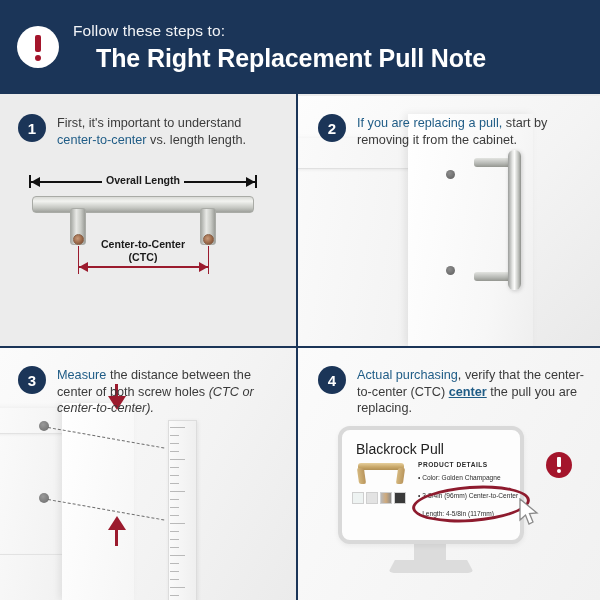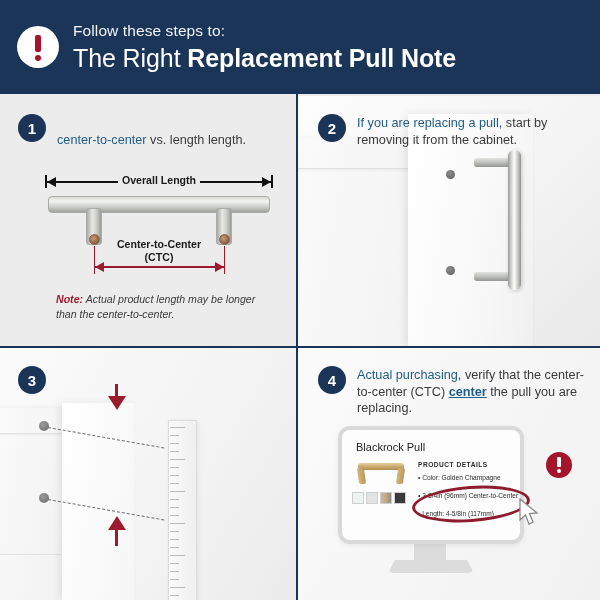--- a/index.html
+++ b/index.html
@@ -22,21 +22,21 @@
   }
   .alert-circle .bang-bar{
     position:absolute;top:9px;width:6px;height:17px;border-radius:2px;background:#A4152B;
   }
   .alert-circle .bang-dot{
     position:absolute;top:29px;width:6px;height:6px;border-radius:50%;background:#A4152B;
   }
   .head-text{color:#ffffff;line-height:1;}
   .head-kicker{font-size:15.5px;font-weight:400;letter-spacing:.1px;margin-bottom:7px;color:#F2F4F7;}
   .head-title{font-size:25px;letter-spacing:-.1px;white-space:nowrap;}
-  .head-title .light{font-weight:400;}
+  .head-title .light{font-weight:700;margin-left:23px;}
   .head-title .bold{font-weight:700;}
 
   
   .vdiv{position:absolute;left:296px;top:94px;width:2px;height:506px;background:#1B3558;}
   .hdiv{position:absolute;left:0;top:346px;width:600px;height:2px;background:#1B3558;}
 
   .quad{position:absolute;overflow:hidden;}
   .q1{left:0;top:96px;width:296px;height:250px;}
   .q2{left:298px;top:96px;width:302px;height:250px;}
   .q3{left:0;top:348px;width:296px;height:252px;}
@@ -49,21 +49,21 @@
     font-size:15px;font-weight:700;display:flex;align-items:center;justify-content:center;
     flex:0 0 auto;
   }
   .step-text{font-size:12.7px;line-height:16.5px;color:#3B3B3B;margin-left:11px;margin-top:1px;}
   .step-text b{color:#1F5C86;font-weight:400;}
   .step-text .ital{font-style:italic;}
   .step-text .ulink{font-weight:700;color:#1F5C86;text-decoration:underline;}
 
   
   .q1 .head-pos{position:absolute;left:18px;top:18px;width:262px;}
-  .diagram{position:absolute;left:40px;top:78px;width:238px;height:110px;}
+  .diagram{position:absolute;left:24px;top:78px;width:238px;height:110px;}
   .ol-label{
     position:absolute;left:0;top:0;width:238px;text-align:center;
     font-size:10.6px;font-weight:700;color:#1A1A1A;
   }
   .ol-label span{background:#ECECEC;padding:0 4px;position:relative;z-index:2;}
   .ol-line{position:absolute;left:6px;top:7px;width:226px;height:1.6px;background:#111;z-index:1;}
   .tick{position:absolute;top:1px;width:1.6px;height:13px;background:#111;}
   .tick.l{left:5px;} .tick.r{left:231px;}
   .arrowL,.arrowR{position:absolute;top:2.5px;width:0;height:0;
     border-top:5px solid transparent;border-bottom:5px solid transparent;z-index:1;}
@@ -173,21 +173,21 @@
   .photo4{position:absolute;left:0;top:0;width:302px;height:252px;
     background:linear-gradient(120deg,#fbfbfb,#f1f1f1);}
   .monitor{
     position:absolute;left:40px;top:78px;width:186px;height:118px;
     background:#fdfdfd;border:4px solid #d9d9d9;border-radius:12px;box-sizing:border-box;
     box-shadow:0 2px 5px rgba(0,0,0,.06);
   }
   .mon-neck{position:absolute;left:116px;top:196px;width:32px;height:18px;background:#dcdcdc;}
   .mon-base{position:absolute;left:90px;top:212px;width:86px;height:13px;background:#dcdcdc;
     border-radius:4px 4px 6px 6px;clip-path:polygon(8% 0,92% 0,100% 100%,0 100%);}
-  .card-title{position:absolute;left:14px;top:11px;font-size:11px;font-weight:400;color:#222;}
+  .card-title{position:absolute;left:14px;top:11px;font-size:14px;font-weight:400;color:#222;}
   .prod-img{
     position:absolute;left:12px;top:33px;width:54px;height:22px;
   }
   .prod-img .pbar{position:absolute;left:4px;top:0;width:46px;height:7px;border-radius:3px;
     background:linear-gradient(180deg,#e6cf9c,#c9a86a 55%,#b08f52);}
   .prod-img .pleg{position:absolute;top:5px;width:7px;height:16px;border-radius:2px;
     background:linear-gradient(90deg,#d5b87e,#b9955c);}
   .prod-img .pleg.l{left:4px;transform:skewX(8deg);}
   .prod-img .pleg.r{left:43px;transform:skewX(-8deg);}
   .swatches{position:absolute;left:10px;top:62px;display:flex;gap:2px;}
@@ -225,21 +225,21 @@
   </div>
 
   <div class="vdiv"></div>
   <div class="hdiv"></div>
 
   <div class="quad q1">
     <div class="head-pos">
       <div class="step-head">
         <div class="badge">1</div>
         <div class="step-text">
-          <br>
+          <span>First, it's important to understand</span><br>
           <b>center-to-center</b><span> vs. length length.</span>
         </div>
       </div>
     </div>
 
     <div class="diagram">
       <div class="ol-line"></div>
       <div class="tick l"></div>
         <div class="tick r"></div>
       <div class="arrowL"></div>
@@ -256,21 +256,20 @@
         <span>Center-to-Center</span><br>
         <span>(CTC)</span>
       </div>
       <div class="ctc-vert v1"></div>
         <div class="ctc-vert v2"></div>
       <div class="ctc-line"></div>
       <div class="ctc-arrowL"></div>
       <div class="ctc-arrowR"></div>
     </div>
 
-    <div class="note"><b>Note:</b><span> Actual product length may be longer than the center-to-center.</span></div>
   </div>
 
   <div class="quad q2">
     <div class="photo2">
       <div class="cab-door"></div>
       <div class="cab-inset"></div>
       <div class="face"></div>
       <div class="hole h1"></div>
       <div class="hole h2"></div>
       <div class="pull-post pp1"></div>
@@ -319,20 +318,21 @@
           <div class="rtick" style="top: 142px; width: 9px;"></div>
           <div class="rtick" style="top: 150px; width: 9px;"></div>
           <div class="rtick" style="top: 158px; width: 9px;"></div>
           <div class="rtick" style="top: 166px; width: 15px;"></div>
           <div class="rtick" style="top: 174px; width: 9px;"></div>
         </div>
     </div>
     <div class="head-pos">
       <div class="step-head">
         <div class="badge">3</div>
+        <div class="step-text"><b>Measure</b><span> the distance between the center of both screw holes </span><span class="ital">(CTC or center-to-center).</span></div>
       </div>
     </div>
   </div>
 
   <div class="quad q4">
     <div class="photo4">
       <div class="mon-neck"></div>
       <div class="mon-base"></div>
       <div class="monitor">
         <div class="card-title">Blackrock Pull</div>

